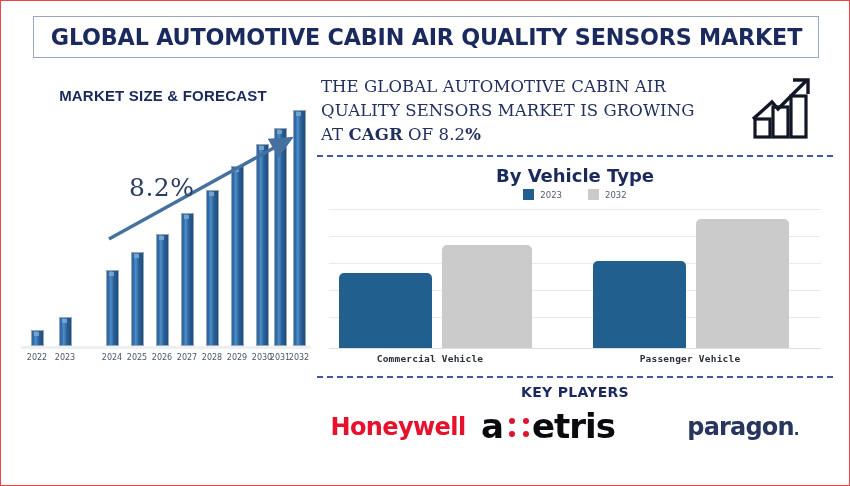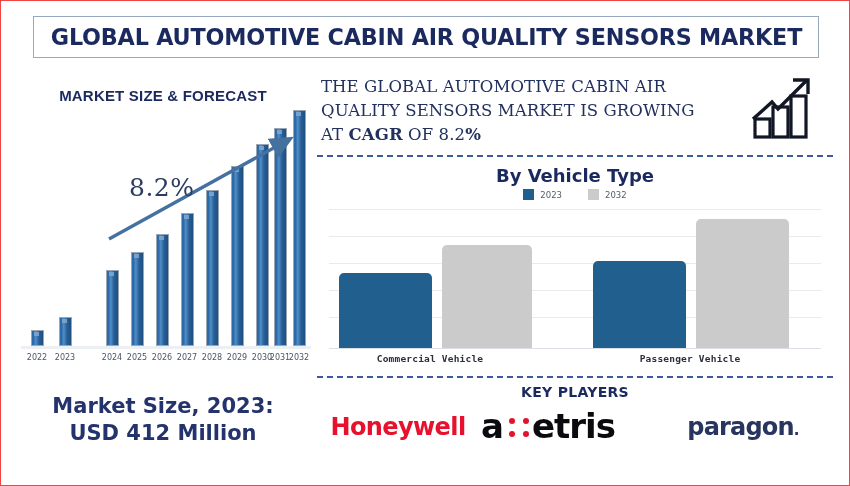--- a/index.html
+++ b/index.html
@@ -372,24 +372,20 @@
       <div class="year-lbl" style="left:128px;">2026</div>
       <div class="year-lbl" style="left:153px;">2027</div>
       <div class="year-lbl" style="left:178px;">2028</div>
       <div class="year-lbl" style="left:203px;">2029</div>
       <div class="year-lbl" style="left:228px;">2030</div>
       <div class="year-lbl" style="left:246px;">2031</div>
       <div class="year-lbl" style="left:265px;">2032</div>
     </div>
   </div>
 
-  <div class="market-size">
-    <div>Market Size, 2023:</div>
-    <div>USD 412 Million</div>
-  </div>
 
   <div class="right-panel">
 
     <div class="headline"><span>THE GLOBAL  AUTOMOTIVE CABIN AIR QUALITY SENSORS  MARKET IS GROWING AT </span><b>CAGR</b><span> OF  8.2</span><b>%</b></div>
 
     <svg class="growth-icon" viewBox="0 0 86 70">
       <g fill="none" stroke="#121726" stroke-width="3.2">
         <rect x="6" y="48" width="15" height="18"></rect>
         <rect x="24" y="36" width="15" height="30"></rect>
         <rect x="42" y="25" width="15" height="41"></rect>

